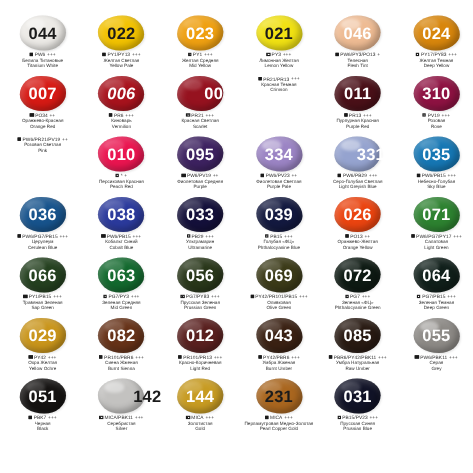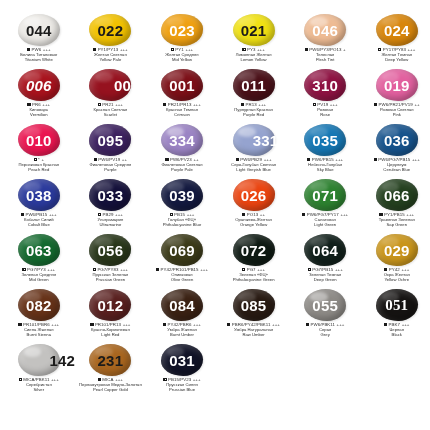--- a/index.html
+++ b/index.html
@@ -181,20 +181,31 @@
           <span class="code" style="color: rgb(255, 255, 255);">024</span>
         </div>
         <div class="meta">
           <div class="pig-line"><span class="sq half"></span><span>PY17/PY83</span><span style="margin-left: 1.6px;">+++</span></div>
           <div class="name-ru">Желтая Темная</div>
           <div class="name-en">Deep Yellow</div>
         </div>
       </div>
       <div class="cell">
         <div class="blob-wrap">
+          <div class="blob" style="background: rgb(214, 26, 20); border-radius: 46% 54% 50% 50% / 54% 46% 52% 48%;"></div>
+          <span class="code" style="color: rgb(255, 255, 255);">007</span>
+        </div>
+        <div class="meta">
+          <div class="pig-line"><span class="sq "></span><span>PO34</span><span style="margin-left: 1.6px;">++</span></div>
+          <div class="name-ru">Оранжево-Красная</div>
+          <div class="name-en">Orange Red</div>
+        </div>
+      </div>
+      <div class="cell">
+        <div class="blob-wrap">
           <div class="blob" style="background: rgb(168, 19, 29); border-radius: 52% 48% 45% 55% / 50% 52% 48% 50%;"></div>
           <span class="code" style="color: rgb(255, 255, 255); font-style: italic;">006</span>
         </div>
         <div class="meta">
           <div class="pig-line"><span class="sq "></span><span>PR6</span><span style="margin-left: 1.6px;">+++</span></div>
           <div class="name-ru">Киноварь</div>
           <div class="name-en">Vermilion</div>
         </div>
       </div>
       <div class="cell">
@@ -202,24 +213,20 @@
           <div class="blob" style="background: rgb(150, 18, 31); border-radius: 49% 51% 47% 53% / 52% 48% 53% 47%;"></div>
           <span class="code" style="color: rgb(255, 255, 255); padding-left: 33px;">003</span>
         </div>
         <div class="meta">
           <div class="pig-line"><span class="sq half"></span><span>PR21</span><span style="margin-left: 1.6px;">+++</span></div>
           <div class="name-ru">Красная Светлая</div>
           <div class="name-en">Scarlet</div>
         </div>
       </div>
       <div class="cell">
-        <div class="blob-wrap">
-          <div class="blob" style="background: rgb(124, 16, 24); border-radius: 53% 47% 52% 48% / 47% 54% 46% 53%;"></div>
-          <span class="code" style="color: rgb(255, 255, 255);">001</span>
-        </div>
         <div class="meta">
           <div class="pig-line"><span class="sq "></span><span>PR21/PR13</span><span style="margin-left: 1.6px;">+++</span></div>
           <div class="name-ru">Красная Темная</div>
           <div class="name-en">Crimson</div>
         </div>
       </div>
       <div class="cell">
         <div class="blob-wrap">
           <div class="blob" style="background: rgb(74, 16, 24); border-radius: 46% 54% 50% 50% / 54% 46% 52% 48%;"></div>
           <span class="code" style="color: rgb(255, 255, 255);">011</span>
@@ -235,24 +242,20 @@
           <div class="blob" style="background: rgb(142, 18, 66); border-radius: 52% 48% 45% 55% / 50% 52% 48% 50%;"></div>
           <span class="code" style="color: rgb(255, 255, 255);">310</span>
         </div>
         <div class="meta">
           <div class="pig-line"><span class="sq half"></span><span>PV19</span><span style="margin-left: 1.6px;">+++</span></div>
           <div class="name-ru">Розовая</div>
           <div class="name-en">Rose</div>
         </div>
       </div>
       <div class="cell">
-        <div class="blob-wrap">
-          <div class="blob" style="background: rgb(226, 96, 159); border-radius: 49% 51% 47% 53% / 52% 48% 53% 47%;"></div>
-          <span class="code" style="color: rgb(255, 255, 255);">019</span>
-        </div>
         <div class="meta">
           <div class="pig-line"><span class="sq "></span><span>PW6/PR21/PV19</span><span style="margin-left: 1.6px;">++</span></div>
           <div class="name-ru">Розовая Светлая</div>
           <div class="name-en">Pink</div>
         </div>
       </div>
       <div class="cell">
         <div class="blob-wrap">
           <div class="blob" style="background: rgb(234, 21, 80); border-radius: 53% 47% 52% 48% / 47% 54% 46% 53%;"></div>
           <span class="code" style="color: rgb(255, 255, 255);">010</span>
@@ -468,21 +471,21 @@
         </div>
         <div class="meta">
           <div class="pig-line"><span class="sq "></span><span>PR101/PR13</span><span style="margin-left: 1.6px;">+++</span></div>
           <div class="name-ru">Красно-Коричневая</div>
           <div class="name-en">Light Red</div>
         </div>
       </div>
       <div class="cell">
         <div class="blob-wrap">
           <div class="blob" style="background: rgb(58, 33, 19); border-radius: 53% 47% 52% 48% / 47% 54% 46% 53%;"></div>
-          <span class="code" style="color: rgb(255, 255, 255);">084</span>
+          <span class="code" style="color: rgb(255, 255, 255);">043</span>
         </div>
         <div class="meta">
           <div class="pig-line"><span class="sq "></span><span>PY42/PBR6</span><span style="margin-left: 1.6px;">+++</span></div>
           <div class="name-ru">Умбра Жженая</div>
           <div class="name-en">Burnt Umber</div>
         </div>
       </div>
       <div class="cell">
         <div class="blob-wrap">
           <div class="blob" style="background: rgb(40, 26, 18); border-radius: 46% 54% 50% 50% / 54% 46% 52% 48%;"></div>
@@ -501,37 +504,48 @@
         </div>
         <div class="meta">
           <div class="pig-line"><span class="sq "></span><span>PW6/PBK11</span><span style="margin-left: 1.6px;">+++</span></div>
           <div class="name-ru">Серая</div>
           <div class="name-en">Grey</div>
         </div>
       </div>
       <div class="cell">
         <div class="blob-wrap">
           <div class="blob" style="background: rgb(21, 19, 18); border-radius: 49% 51% 47% 53% / 52% 48% 53% 47%;"></div>
-          <span class="code" style="color: rgb(255, 255, 255); font-family: Liberation Serif, serif;">051</span>
+          <span class="code" style="color: rgb(255, 255, 255);">051</span>
         </div>
         <div class="meta">
           <div class="pig-line"><span class="sq "></span><span>PBK7</span><span style="margin-left: 1.6px;">+++</span></div>
           <div class="name-ru">Черная</div>
           <div class="name-en">Black</div>
         </div>
       </div>
       <div class="cell">
         <div class="blob-wrap">
           <div class="blob pale" style="background: rgb(195, 194, 192); border-radius: 53% 47% 52% 48% / 47% 54% 46% 53%;"></div>
           <span class="code" style="color: rgb(27, 27, 27); margin-left: 47px;">142</span>
         </div>
         <div class="meta">
           <div class="pig-line"><span class="sq half"></span><span>MICA/PBK11</span><span style="margin-left: 1.6px;">+++</span></div>
           <div class="name-ru">Серебристая</div>
           <div class="name-en">Silver</div>
+        </div>
+      </div>
+      <div class="cell">
+        <div class="blob-wrap">
+          <div class="blob" style="background: rgb(199, 155, 34); border-radius: 46% 54% 50% 50% / 54% 46% 52% 48%;"></div>
+          <span class="code" style="color: rgb(255, 255, 255);">144</span>
+        </div>
+        <div class="meta">
+          <div class="pig-line"><span class="sq half"></span><span>MICA</span><span style="margin-left: 1.6px;">+++</span></div>
+          <div class="name-ru">Золотистая</div>
+          <div class="name-en">Gold</div>
         </div>
       </div>
       <div class="cell">
         <div class="blob-wrap">
           <div class="blob" style="background: rgb(169, 102, 31); border-radius: 52% 48% 45% 55% / 50% 52% 48% 50%;"></div>
           <span class="code" style="color: rgb(27, 27, 27);">231</span>
         </div>
         <div class="meta">
           <div class="pig-line"><span class="sq "></span><span>MICA</span><span style="margin-left: 1.6px;">+++</span></div>
           <div class="name-ru">Перламутровая Медно-Золотая</div>

